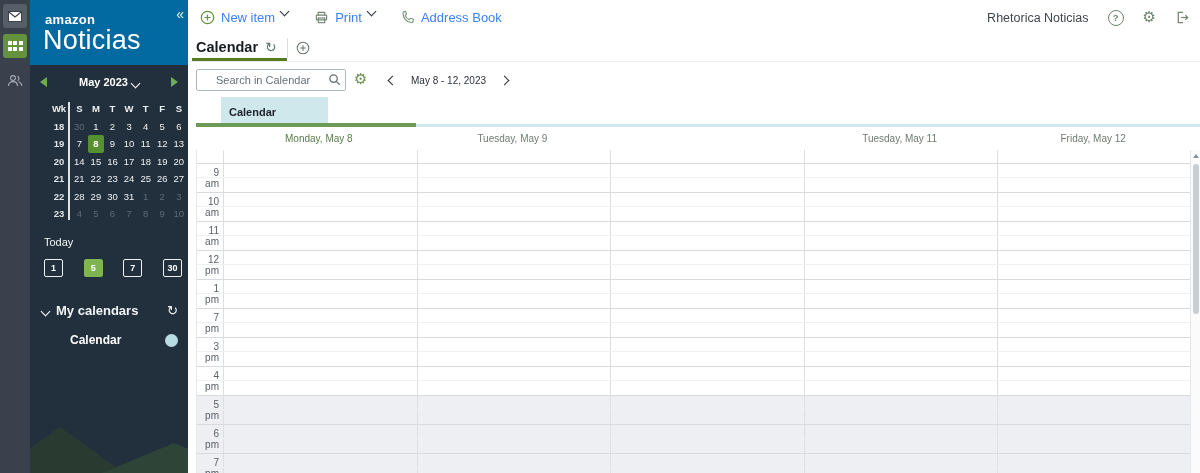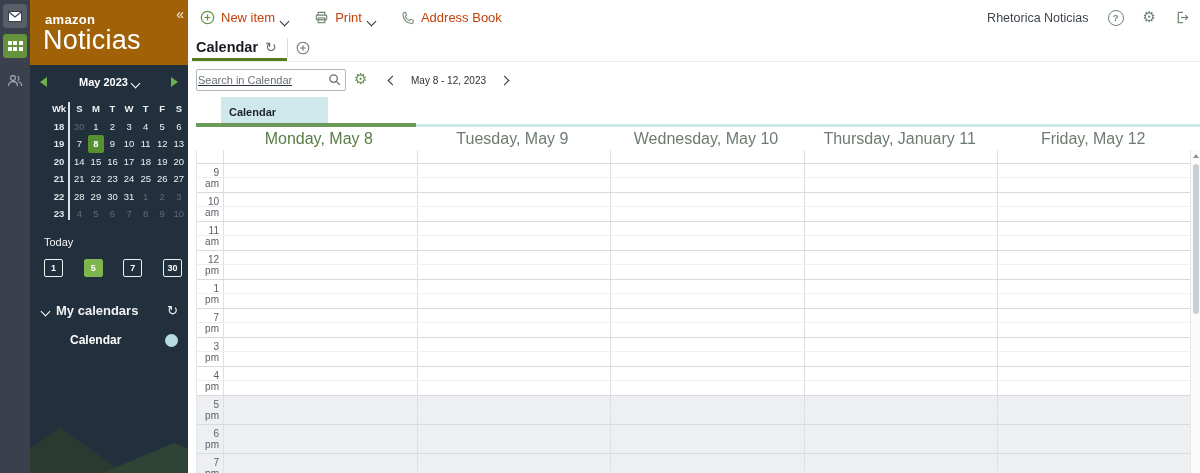--- a/index.html
+++ b/index.html
@@ -10,21 +10,21 @@
   .rail{position:absolute;left:0;top:0;width:30px;height:473px;background:#3a414d;z-index:5;}
   .rail-btn{width:24px;height:24px;margin:4px auto 6px auto;border-radius:3px;display:flex;align-items:center;justify-content:center;}
   .rail-mail{background:#575e68;}
   .rail-cal{background:#65923d;}
   .rail-people{background:transparent;margin-top:10px;color:#a7adb5;}
   .calgrid{display:grid;grid-template-columns:repeat(3,4px);grid-template-rows:repeat(2,4px);gap:1.5px;}
   .calgrid span{background:#fff;border-radius:.5px;}
 
   
   .sidebar{position:absolute;left:30px;top:0;width:158px;height:473px;background:#222f3d;overflow:hidden;}
-  .logo{position:absolute;left:0;top:0;width:164px;height:65px;background:#a16207;color:#fff;}
+  .logo{position:absolute;left:0;top:0;width:164px;height:65px;background:#0369a1;color:#fff;}
   .logo .l1{position:absolute;left:15px;top:12px;font-size:13px;font-weight:bold;letter-spacing:.3px;}
   .logo .l2{position:absolute;left:13px;top:25px;font-size:27px;font-weight:normal;letter-spacing:.2px;}
   .collapse{position:absolute;right:10px;top:6px;font-size:14px;color:#eef4ea;cursor:default;}
   .monthnav{position:absolute;left:10px;right:10px;top:72px;height:20px;display:flex;align-items:center;justify-content:space-between;color:#fff;}
   .tri{width:0;height:0;border-top:5.5px solid transparent;border-bottom:5.5px solid transparent;}
   .tri.left{border-right:7px solid #6fae4e;}
   .tri.right{border-left:7px solid #6fae4e;}
   .monthlbl{font-size:11px;font-weight:bold;color:#fff;}
   .chev{display:inline-block;width:6px;height:6px;border-right:1.6px solid currentColor;border-bottom:1.6px solid currentColor;transform:rotate(45deg);}
   .chev.up-off{margin-top:2px;}
@@ -47,56 +47,56 @@
   .calitem{position:absolute;left:12px;right:10px;top:332px;height:16px;display:flex;align-items:center;color:#fff;}
   .calitem .lbl{font-size:12px;font-weight:bold;margin-left:28px;}
   .caldot{margin-left:auto;width:13px;height:13px;border-radius:50%;background:#b7dce2;}
   .mtn{position:absolute;bottom:0;width:0;height:0;}
   .mtn1{left:-34px;border-left:64px solid transparent;border-right:64px solid transparent;border-bottom:46px solid #293b31;}
   .mtn2{left:72px;border-left:72px solid transparent;border-right:72px solid transparent;border-bottom:30px solid #2e4437;}
 
   
   .main{position:absolute;left:188px;top:0;width:1012px;height:473px;background:#fff;}
   .top{position:absolute;left:12px;top:0;height:35px;display:flex;align-items:center;gap:26px;}
-  .tbtn{display:flex;align-items:flex-end;gap:6px;font-size:13px;color:#c2410c;cursor:default;}
+  .tbtn{display:flex;align-items:flex-start;gap:6px;font-size:13px;color:#3b82f6;cursor:default;}
   .tbtn .chev{color:#2c3138;margin-top:-2px;}
   .ic-green{color:#65923d;}
   .ic-gray{color:#6f8471;}
   .ic-phone{color:#7f9b7f;}
   .top-right{position:absolute;right:10px;top:0;height:35px;display:flex;align-items:center;gap:19px;}
   .user{font-size:12.5px;color:#3f454d;}
   .helpc{width:14px;height:14px;border:1.3px solid #6f8471;border-radius:50%;display:flex;align-items:center;justify-content:center;
          font-size:9.5px;color:#6f8471;font-weight:bold;}
   .gear{font-family:"DejaVu Sans",sans-serif;font-size:15px;color:#6f8471;line-height:1;}
   .tabs-row{position:absolute;left:0;right:0;top:35px;height:26px;border-bottom:1px solid #ebeded;background:#fff;}
   .tab-label{position:absolute;left:8px;top:39px;font-size:14.5px;font-weight:bold;color:#171b21;}
   .tab-refresh{position:absolute;left:77px;top:39px;font-family:"DejaVu Sans",sans-serif;font-size:14px;color:#5f716a;}
   .tab-div{position:absolute;left:99px;top:38px;width:1px;height:20px;background:#d9dede;}
   .tab-plus{position:absolute;left:108px;top:41px;color:#68766c;}
   .tab-underline{position:absolute;left:4px;top:58px;width:95px;height:3px;background:#567c1f;}
 
   .search-wrap{position:absolute;left:8px;top:69px;width:150px;height:22px;}
   .search-wrap input{width:100%;height:100%;box-sizing:border-box;border:1px solid #adb8bc;border-radius:2px;
-        font-family:inherit;font-size:11px;color:#2c3138;padding:0 24px 0 1px;outline:none;text-decoration:underline;}
+        font-family:inherit;font-size:11px;color:#2c3138;padding:0 24px 0 19px;outline:none;}
   .search-wrap input::placeholder{color:#687078;}
   .mag{position:absolute;right:5px;top:4px;color:#687078;}
   .tool-gear{position:absolute;left:166px;top:72px;font-family:"DejaVu Sans",sans-serif;font-size:15px;color:#6a8f4f;line-height:1;}
   .range{position:absolute;left:198px;top:69px;height:22px;display:flex;align-items:center;gap:15px;color:#2c3138;}
   .chev.l{transform:rotate(135deg);margin-left:3px;}
   .chev.r{transform:rotate(-45deg);}
   .range .date{font-size:10px;color:#2c3138;}
 
   .cal-tab{position:absolute;left:33px;top:97px;width:107px;height:26px;background:#cfe8ec;display:flex;align-items:flex-end;}
   .cal-tab .lbl{font-size:11px;font-weight:bold;color:#1d2228;padding:0 0 5px 8px;}
   .bar-green{position:absolute;left:8px;top:123px;width:220px;height:4px;background:#6c9a59;}
   .bar-cyan{position:absolute;left:228px;right:0;top:124px;height:3px;background:#cde9ed;}
 
   .day-heads{position:absolute;left:8px;top:127px;width:994px;height:23px;border-bottom:1px solid #e2e5e5;}
   .dhead{position:absolute;top:0;height:23px;display:flex;align-items:center;justify-content:center;
-         font-size:16px;color:#6e7b70;cursor:default;}
+         font-size:10px;color:#6e7b70;cursor:default;}
   .dhead.today{color:#587d46;}
 
   .grid{position:absolute;left:8px;top:150px;width:994px;bottom:0;border-left:1px solid #e4e7e7;overflow:hidden;background:#fff;}
   .shade{position:absolute;left:0;right:0;top:245px;bottom:0;background:#edeff3;}
   .vline{position:absolute;top:0;bottom:0;width:1px;background:#dde0e2;}
   .hline{position:absolute;left:0;right:0;height:1px;background:#d7dbde;}
   .hline.half{background:#eef1f2;}
   .tlabel{position:absolute;left:0;width:22px;text-align:right;font-size:10px;color:#575e66;}
 
   .scrollbar{position:absolute;left:1002px;top:150px;bottom:0;width:10px;background:#fbfbfb;border-left:1px solid #e6e6e6;}
@@ -317,22 +317,21 @@
 
     <div class="cal-tab">
       <span class="lbl">Calendar</span>
     </div>
     <div class="bar-green"></div>
     <div class="bar-cyan"></div>
 
     <div class="day-heads" id="day-heads">
         <div class="dhead today" style="left: 26px; width: 193.6px;">Monday, May 8</div>
         <div class="dhead" style="left: 219.6px; width: 193.6px;">Tuesday, May 9</div>
-        <div class="dhead" style="left: 413.2px; width: 193.6px;">Wednesday, May 10</div>
-        <div class="dhead" style="left: 606.8px; width: 193.6px;">Thursday, January 11</div>
+        <div class="dhead" style="left: 606.8px; width: 193.6px;">Tuesday, May 11</div>
         <div class="dhead" style="left: 800.4px; width: 193.6px;">Friday, May 12</div>
       </div>
 
     <div class="grid" id="grid">
         <div class="shade"></div>
         <div class="vline" style="left: 26px;"></div>
         <div class="vline" style="left: 219.6px;"></div>
         <div class="vline" style="left: 413.2px;"></div>
         <div class="vline" style="left: 606.8px;"></div>
         <div class="vline" style="left: 800.4px;"></div>

